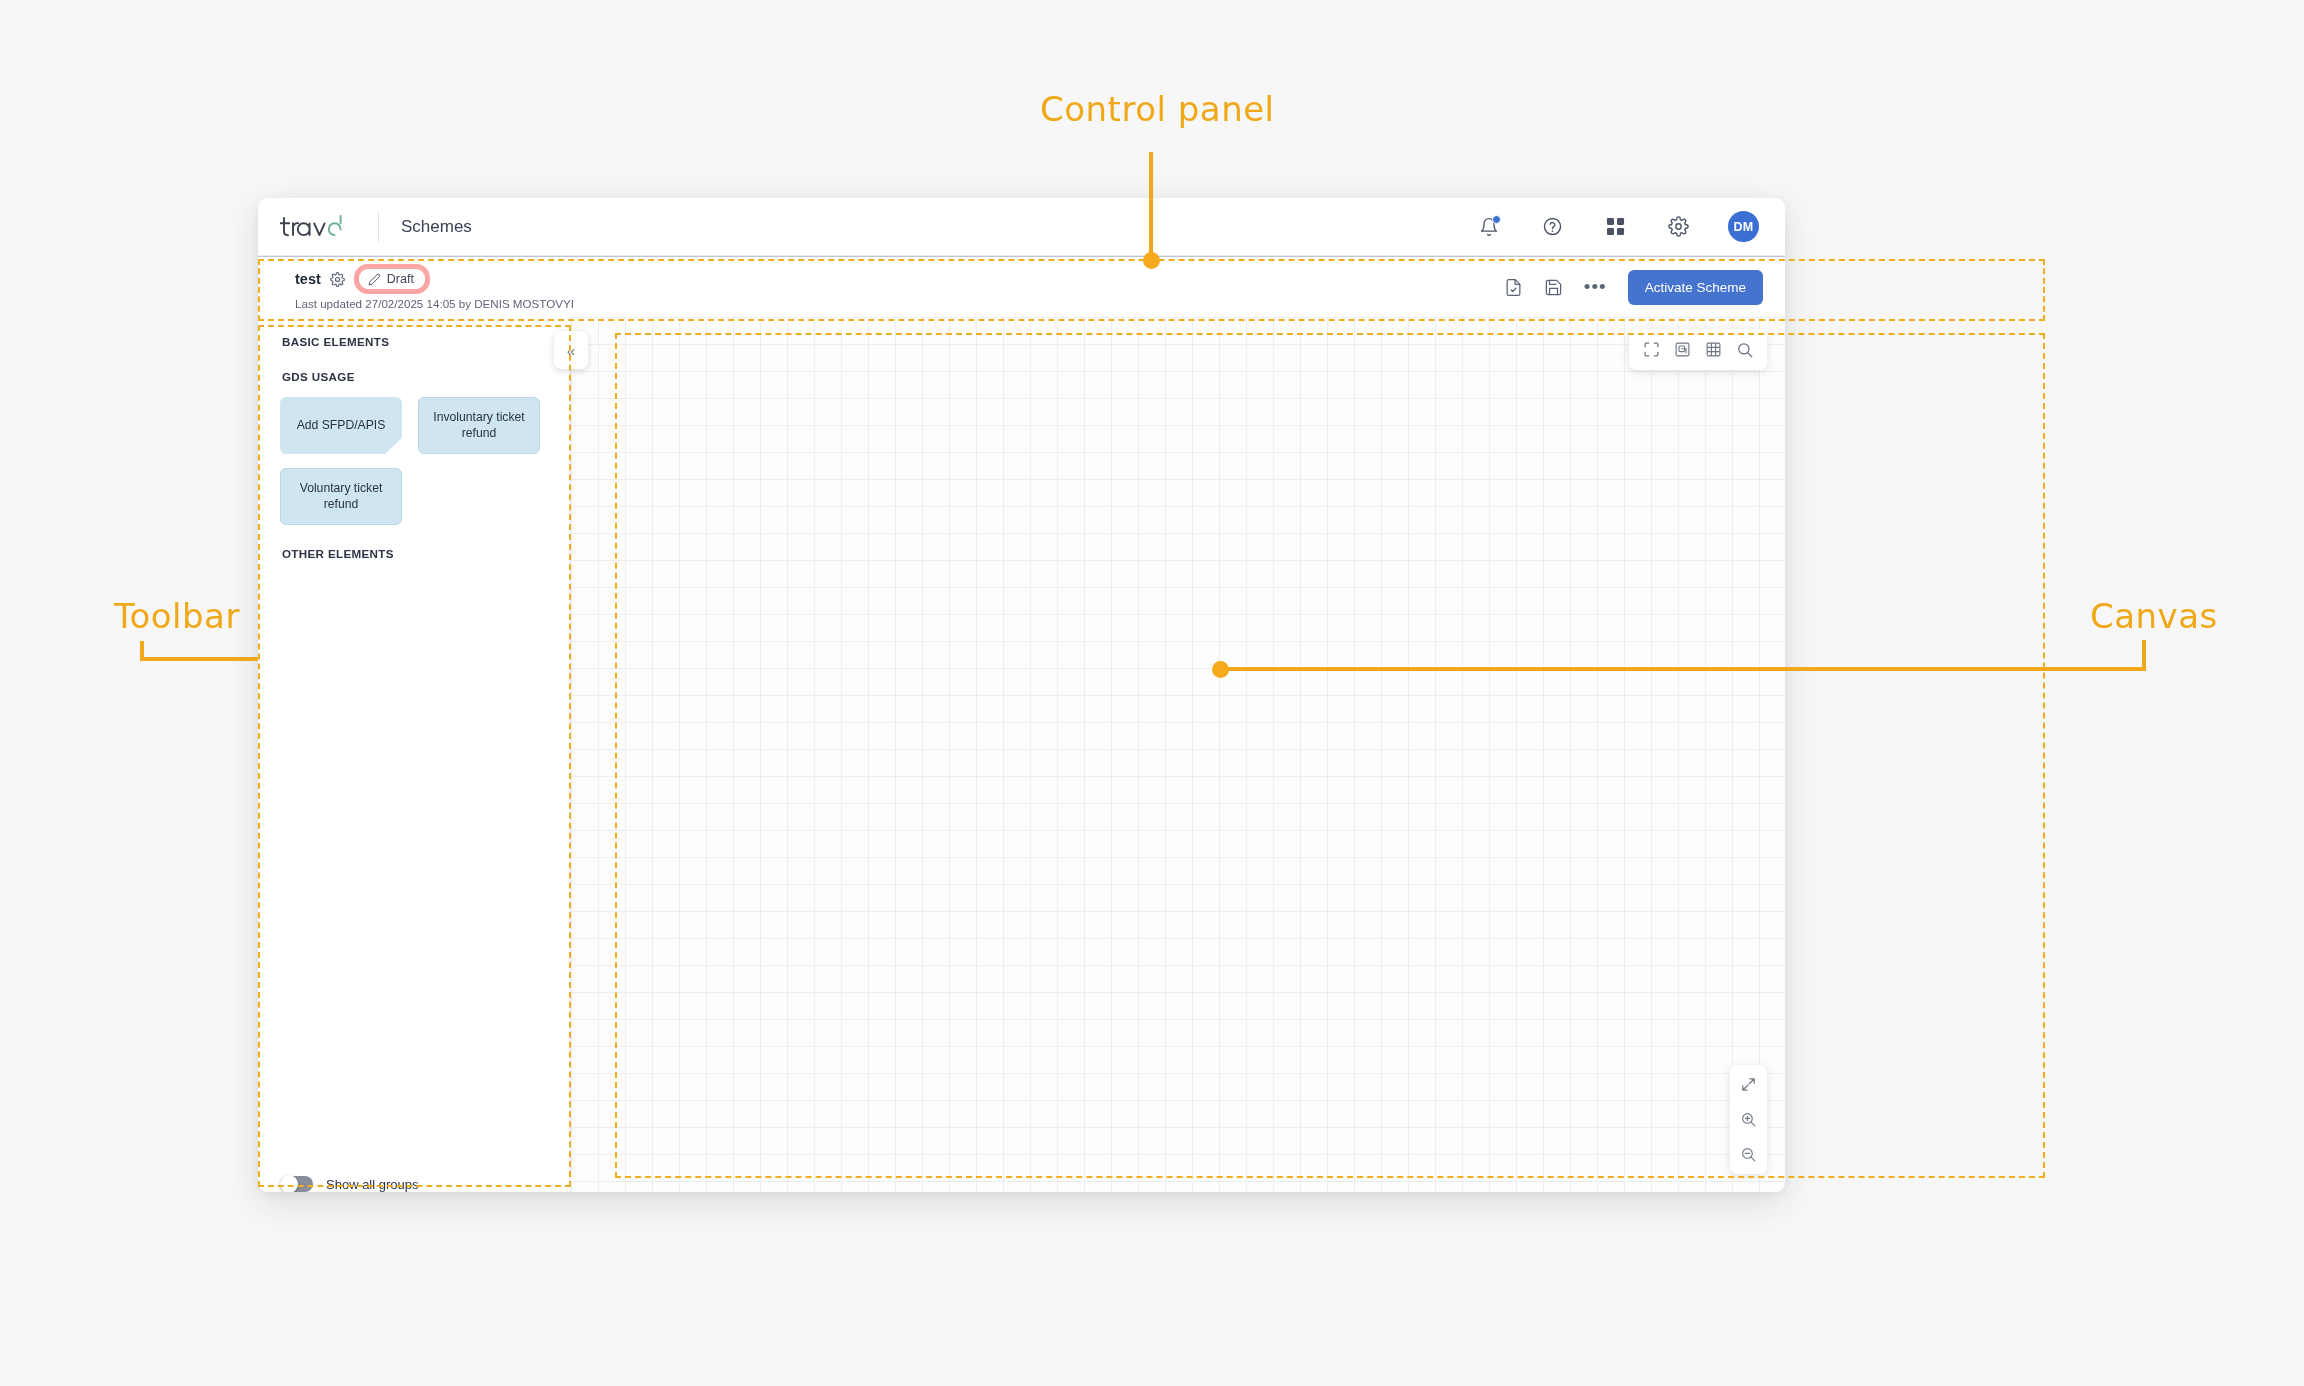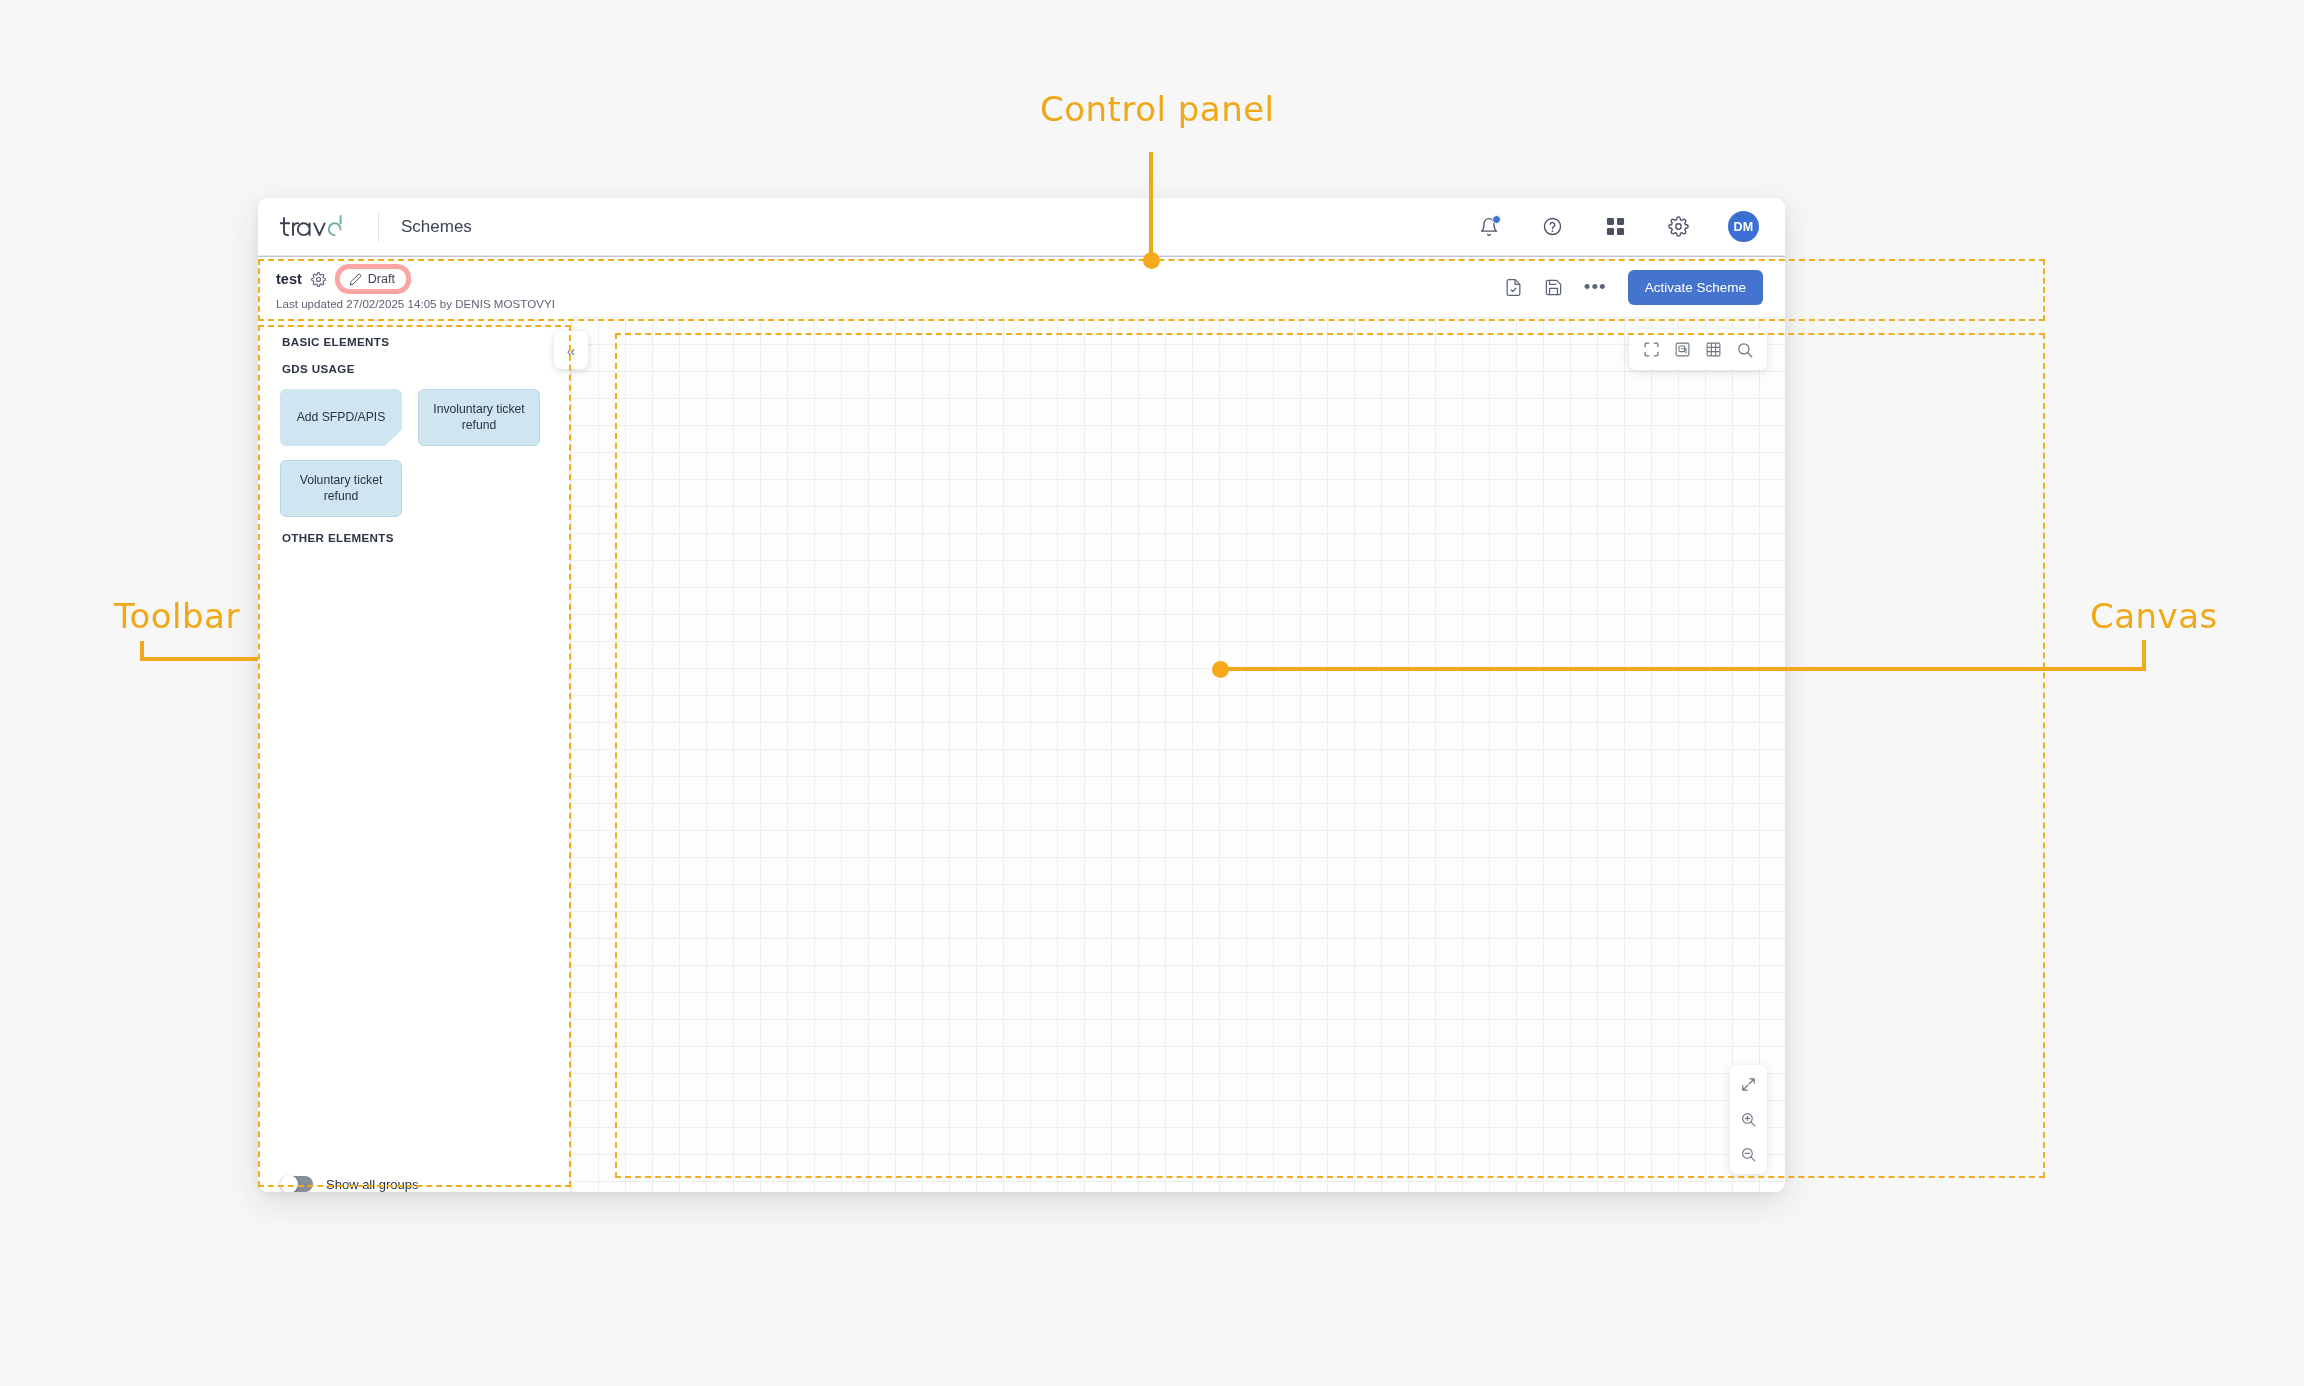--- a/index.html
+++ b/index.html
@@ -73,21 +73,21 @@
     font-size: 12.5px; font-weight: 700; letter-spacing: .3px;
     display: flex; align-items: center; justify-content: center;
     cursor: pointer;
   }
 
   
   .control-panel {
     height: 61px; background: #fff;
     border-top: 1px solid #bcc6d8;
     display: flex; align-items: center;
-    padding: 0 22px 0 18px;
+    padding: 0 22px 0 37px;
     position: relative;
   }
   .cp-left { display: flex; flex-direction: column; justify-content: center; gap: 3px; }
   .cp-title-row { display: flex; align-items: center; gap: 9px; }
   .cp-title { font-size: 14.5px; font-weight: 700; color: #232a3a; }
   .icon-btn { display:flex; align-items:center; justify-content:center; color:#5c6478; cursor:pointer; }
   .draft-pill {
     display: inline-flex; align-items: center; gap: 6px;
     border: 5px solid #fca5a5; border-radius: 14px;
     padding: 3px 11px 3px 9px;
@@ -113,21 +113,21 @@
     width: 313px; background: #fff;
     border-right: 1px solid #e9ebef;
     display: flex; flex-direction: column;
     position: relative; z-index: 3;
   }
   .toolbar-scroll { flex: 1; padding: 18px 22px 0 22px; overflow: hidden; }
   .section-title {
     font-size: 11.6px; font-weight: 700; color: #2b3344;
     letter-spacing: .35px; margin: 0 0 14px 2px;
   }
-  .section-title.spaced { margin-top: 14px; }
+  .section-title.spaced { margin-top: 22px; }
   .el-grid { display: flex; flex-wrap: wrap; gap: 14px 16px; }
 
   .ellipse {
     width: 122px; height: 57px; border-radius: 50%;
     background: #c3e0c5; border: 1px solid #a9cdab;
     display: flex; align-items: center; justify-content: center;
     font-size: 12.5px; color: #2c3444; cursor: grab;
   }
   .diamond-wrap {
     width: 122px; height: 57px; position: relative;

